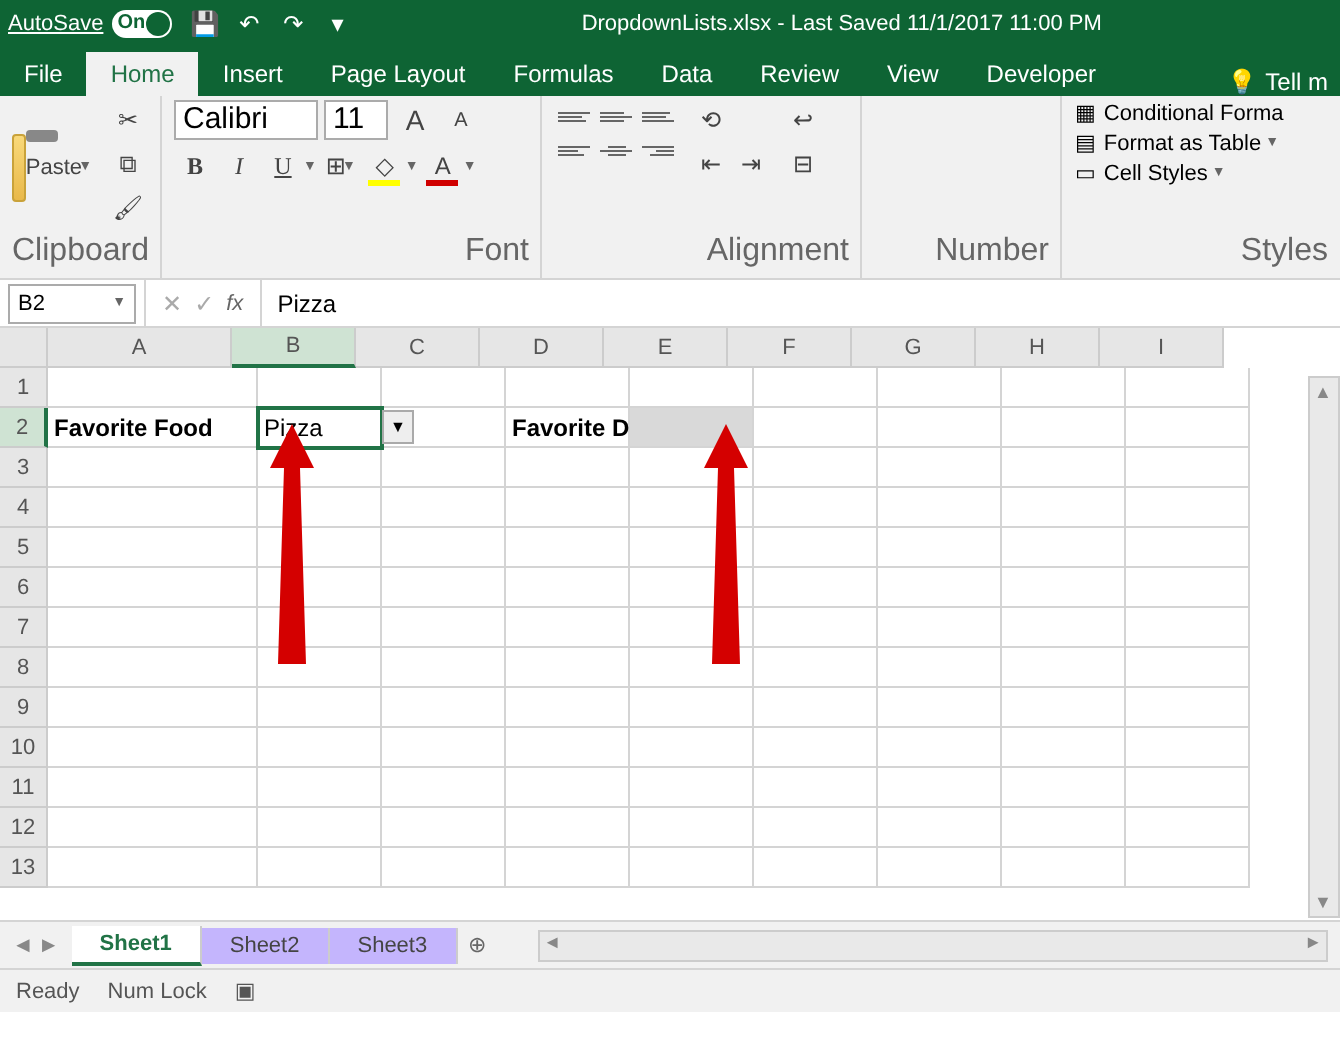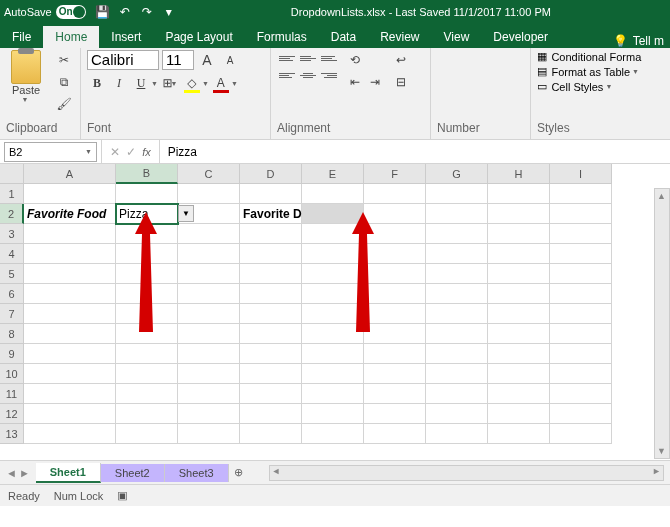--- a/index.html
+++ b/index.html
@@ -1,40 +1,40 @@
 <!DOCTYPE html>
 <html><head>
 <meta charset="utf-8">
 <style>
 * { box-sizing: border-box; margin: 0; padding: 0; font-family: "Segoe UI", Arial, sans-serif; }
 body { width: 670px; height: 527px; overflow: hidden; background: #fff; position: relative; }
 
 
 .titlebar { height: 24px; background: #0e6434; color: #fff; display: flex; align-items: center; font-size: 11px; padding: 0 4px; }
-.titlebar .autosave { display: flex; align-items: center; gap: 4px; }
+.titlebar .autosave { display: flex; align-items: center; gap: 4px; text-decoration: underline; }
 .titlebar .toggle { width: 30px; height: 14px; background: #fff; border-radius: 7px; position: relative; }
 .titlebar .toggle::after { content: ''; position: absolute; right: 1px; top: 1px; width: 12px; height: 12px; background: #0e6434; border-radius: 50%; }
 .titlebar .toggle-label { color: #0e6434; font-size: 10px; position: absolute; left: 3px; top: 1px; font-weight: bold; }
 .titlebar .qat { display: flex; gap: 8px; margin-left: 10px; }
 .titlebar .qat span { width: 14px; height: 14px; display: flex; align-items: center; justify-content: center; font-size: 12px; }
 .titlebar .doctitle { flex: 1; text-align: center; }
 
 
 .ribbon-tabs { height: 24px; background: #0e6434; display: flex; align-items: flex-end; font-size: 12px; color: #fff; }
 .ribbon-tabs .tab { padding: 4px 12px; cursor: pointer; }
 .ribbon-tabs .tab.file { background: #0e6434; }
 .ribbon-tabs .tab.active { background: #f1f1f1; color: #217346; }
 .ribbon-tabs .tellme { margin-left: auto; display: flex; align-items: center; gap: 4px; padding: 0 6px; }
 
 
 .ribbon { height: 92px; background: #f1f1f1; border-bottom: 1px solid #d4d4d4; display: flex; }
 .group { border-right: 1px solid #d4d4d4; padding: 2px 6px; display: flex; flex-direction: column; position: relative; }
-.group-label { font-size: 12px; color: #666; text-align: left; margin-top: auto; padding-bottom: 2px; }
+.group-label { font-size: 16px; color: #666; text-align: right; margin-top: auto; padding-bottom: 2px; }
 .group-top { display: flex; gap: 4px; flex: 1; }
-.paste-block { display: flex; flex-direction: column; align-items: center; width: 40px; }
+.paste-block { display: flex; flex-direction: row; align-items: center; width: 40px; }
 .paste-icon { width: 30px; height: 34px; background: linear-gradient(#f9d97a,#e9b94a); border: 1px solid #c9a23a; border-radius: 2px; position: relative; }
 .paste-icon::before { content: ''; position: absolute; top: -3px; left: 6px; width: 16px; height: 6px; background: #888; border-radius: 2px; }
 .paste-text { font-size: 11px; color: #444; }
 .clip-side { display: flex; flex-direction: column; gap: 2px; margin-left: 4px; }
 
 .font-top { display: flex; gap: 3px; align-items: center; }
 .font-select { height: 20px; border: 1px solid #ababab; font-size: 15px; background: #fff; padding: 0 3px; }
 .font-select.name { width: 72px; }
 .font-select.size { width: 32px; }
 .icon-btn { width: 20px; height: 20px; display: flex; align-items: center; justify-content: center; font-size: 12px; color: #444; cursor: pointer; }
@@ -49,39 +49,39 @@
 .align-btn { width: 20px; height: 16px; display: flex; flex-direction: column; justify-content: center; gap: 1px; padding: 2px; }
 .align-btn span { height: 1px; background: #666; }
 
 .num-fmt { width: 90px; height: 20px; border: 1px solid #ababab; font-size: 11px; background: #fff; display: flex; align-items: center; padding: 0 4px; justify-content: space-between; }
 
 .styles-col { display: flex; flex-direction: column; gap: 2px; font-size: 11px; }
 .styles-col div { display: flex; align-items: center; gap: 4px; white-space: nowrap; }
 
 
 .fbar { height: 24px; border-bottom: 1px solid #d4d4d4; display: flex; align-items: center; background: #fff; }
-.namebox { width: 93px; height: 20px; border: 1px solid #ababab; margin: 0 4px; font-size: 11px; padding: 0 4px; display: flex; align-items: center; justify-content: space-between; }
+.namebox { width: 64px; height: 20px; border: 1px solid #ababab; margin: 0 4px; font-size: 11px; padding: 0 4px; display: flex; align-items: center; justify-content: space-between; }
 .fbar-btns { display: flex; gap: 6px; padding: 0 8px; border-left: 1px solid #d4d4d4; border-right: 1px solid #d4d4d4; height: 100%; align-items: center; }
 .fbar-btns span { font-size: 12px; color: #aaa; }
 .fbar-btns .fx { font-style: italic; color: #666; font-size: 11px; }
 .formula-input { flex: 1; padding: 0 8px; font-size: 12px; }
 
 
 .grid-wrap { position: relative; overflow: hidden; height: 296px; }
 .colhdrs { display: flex; margin-left: 24px; }
 .rowhdr-corner { position: absolute; left: 0; top: 0; width: 24px; height: 20px; background: #e6e6e6; border-right: 1px solid #ccc; border-bottom: 1px solid #ccc; }
 .colhdr { width: 62px; height: 20px; background: #e6e6e6; border-right: 1px solid #ccc; border-bottom: 1px solid #ccc; font-size: 11px; color: #555; display: flex; align-items: center; justify-content: center; }
 .colhdr.col-a { width: 92px; }
 .colhdr.highlight { background: #cfe3d3; border-bottom: 2px solid #217346; }
 .rows { position: relative; }
 .row { display: flex; }
 .rowhdr { width: 24px; height: 20px; background: #e6e6e6; border-right: 1px solid #ccc; border-bottom: 1px solid #ccc; font-size: 11px; color: #555; display: flex; align-items: center; justify-content: center; }
 .rowhdr.highlight { background: #cfe3d3; border-right: 2px solid #217346; }
 .cell { width: 62px; height: 20px; border-right: 1px solid #d4d4d4; border-bottom: 1px solid #d4d4d4; font-size: 12px; padding: 0 3px; display: flex; align-items: center; position: relative; white-space: nowrap; }
-.cell.col-a { width: 92px; font-style: italic; }
+.cell.col-a { width: 105px; }
 .cell.bold { font-weight: bold; }
 .cell.selected { outline: 2px solid #217346; outline-offset: -1px; z-index: 2; }
 .cell.grayfill { background: #d9d9d9; }
 .dd-handle { position: absolute; right: -17px; top: 1px; width: 16px; height: 17px; background: #eee; border: 1px solid #aaa; display: flex; align-items: center; justify-content: center; font-size: 8px; z-index: 3; }
 
 
 .arrow { position: absolute; width: 22px; z-index: 10; pointer-events: none; }
 .arrow svg { width: 100%; height: 100%; }
 
 

